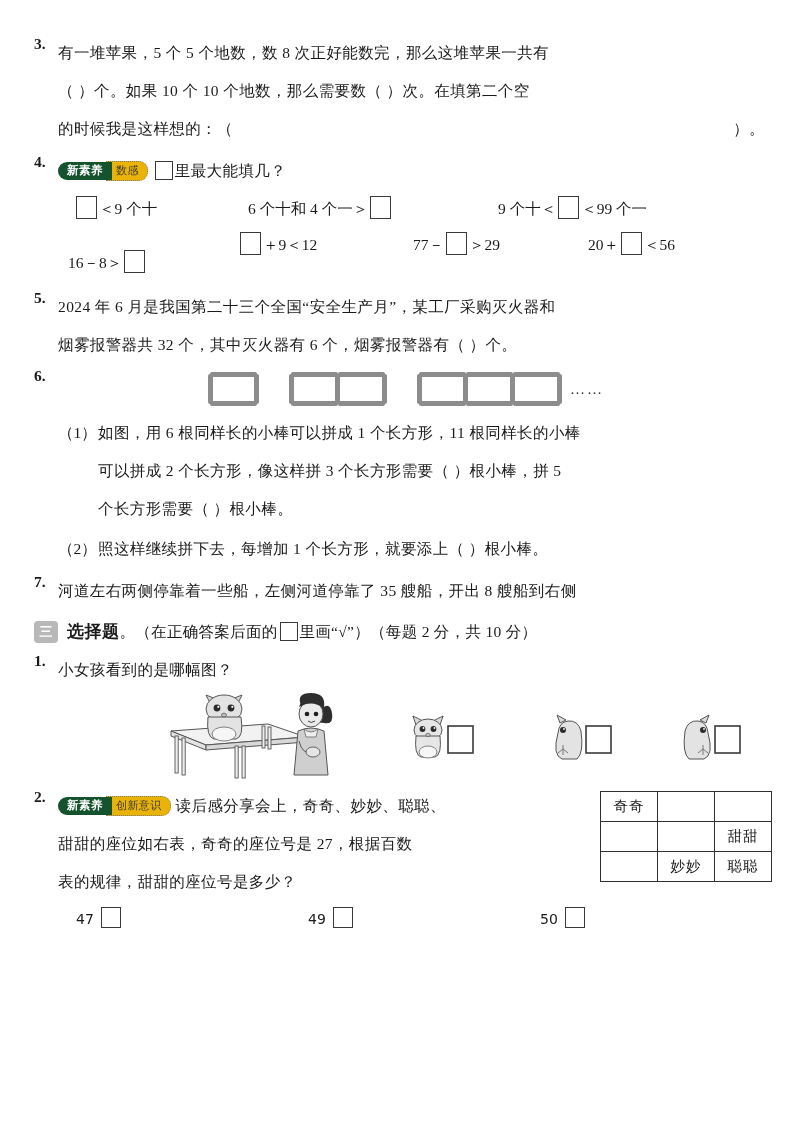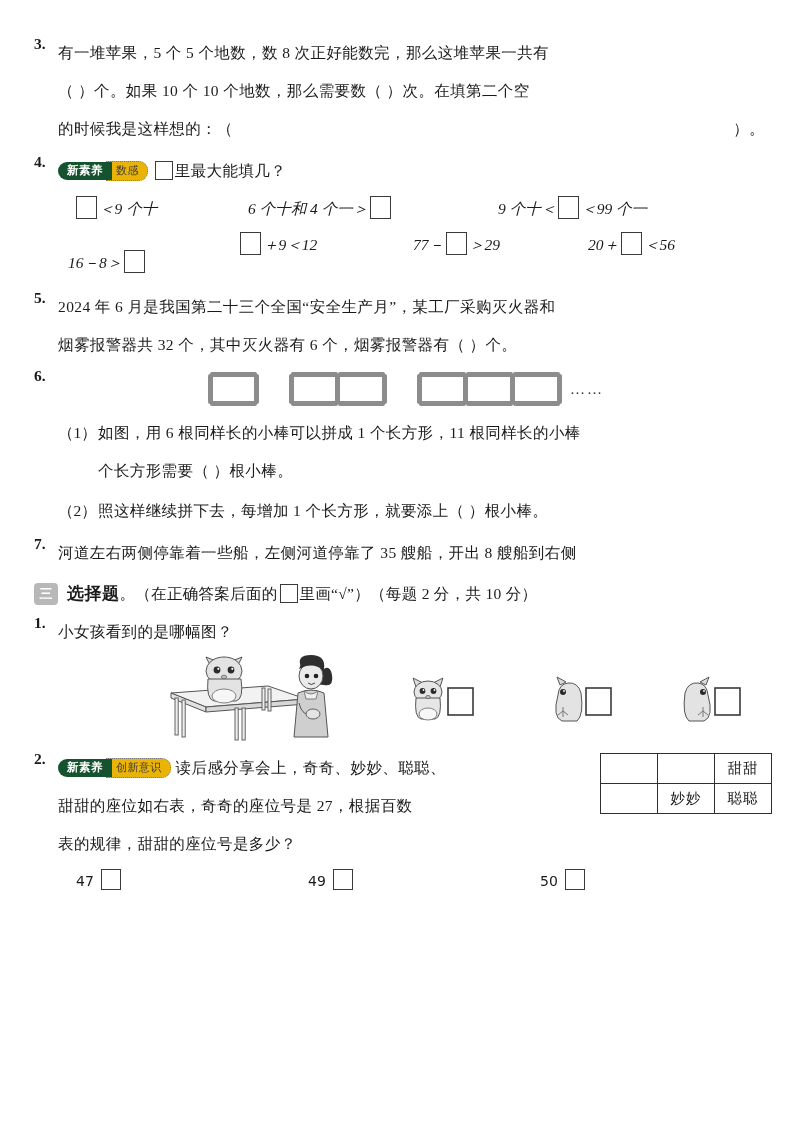--- a/index.html
+++ b/index.html
@@ -108,21 +108,21 @@
     margin-left: 7px;
   }
 
   
   .ineq-row {
     display: flex;
     margin: 2px 0 0 0;
     font-size: 15.5px;
     line-height: 34px;
   }
-  .ineq-row .cell { white-space: nowrap; font-style: italic; }
+  .ineq-row .cell { white-space: nowrap; }
   .ineq-row.r1 .cell:nth-child(1) { width: 190px; padding-left: 16px; }
   .ineq-row.r1 .cell:nth-child(2) { width: 250px; }
   .ineq-row.r1 .cell:nth-child(3) { width: 250px; }
   .ineq-row.r2 .cell:nth-child(1) { width: 180px; padding-left: 10px; margin-top: 18px; }
   .ineq-row.r2 .cell:nth-child(2) { width: 175px; }
   .ineq-row.r2 .cell:nth-child(3) { width: 175px; }
   .ineq-row.r2 .cell:nth-child(4) { width: 175px; }
 
   
   .stick-area {
@@ -330,20 +330,21 @@
           </div>
         </div>
 
         <span class="dots">……</span>
       </div>
 
       <div class="q" style="margin-top:2px;">
         <div class="q-num" style="width:40px;flex:0 0 40px;font-weight:normal;font-size:15.5px;line-height:38px;padding-top:0;">（1）</div>
         <div class="q-body">
           <div class="line">如图，用 6 根同样长的小棒可以拼成 1 个长方形，11 根同样长的小棒</div>
+          <div class="line">可以拼成 2 个长方形，像这样拼 3 个长方形需要（        ）根小棒，拼 5</div>
           <div class="line">个长方形需要（        ）根小棒。</div>
         </div>
       </div>
 
       <div class="q">
         <div class="q-num" style="width:40px;flex:0 0 40px;font-weight:normal;font-size:15.5px;line-height:38px;padding-top:0;">（2）</div>
         <div class="q-body">
           <div class="line">照这样继续拼下去，每增加 1 个长方形，就要添上（        ）根小棒。</div>
         </div>
       </div>
@@ -458,20 +459,25 @@
               <span class="badge-dark">新素养</span>
               <span class="badge-light">创新意识</span>
             </span><span>读后感分享会上，奇奇、妙妙、聪聪、</span>
           </div>
           <div class="line">甜甜的座位如右表，奇奇的座位号是 27，根据百数</div>
           <div class="line">表的规律，甜甜的座位号是多少？</div>
         </div>
 
         <table class="seat-table">
           <tbody>
+              <tr>
+            <td>奇奇</td>
+            <td></td>
+            <td></td>
+          </tr>
           <tr>
             <td></td>
             <td></td>
             <td>甜甜</td>
           </tr>
           <tr>
             <td></td>
             <td>妙妙</td>
             <td>聪聪</td>
           </tr>

